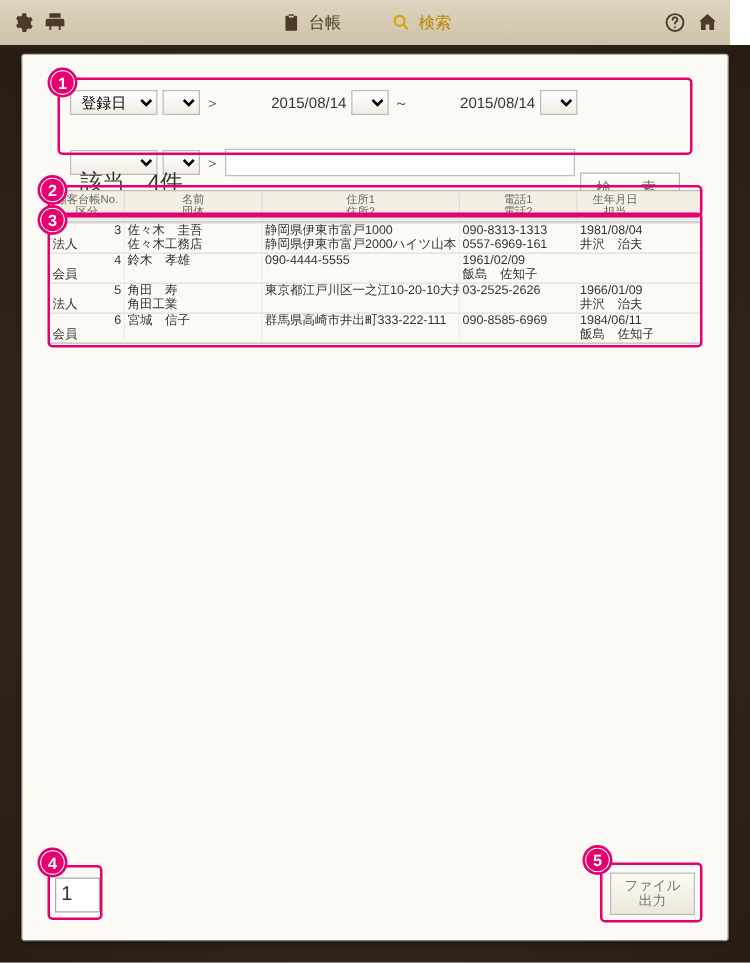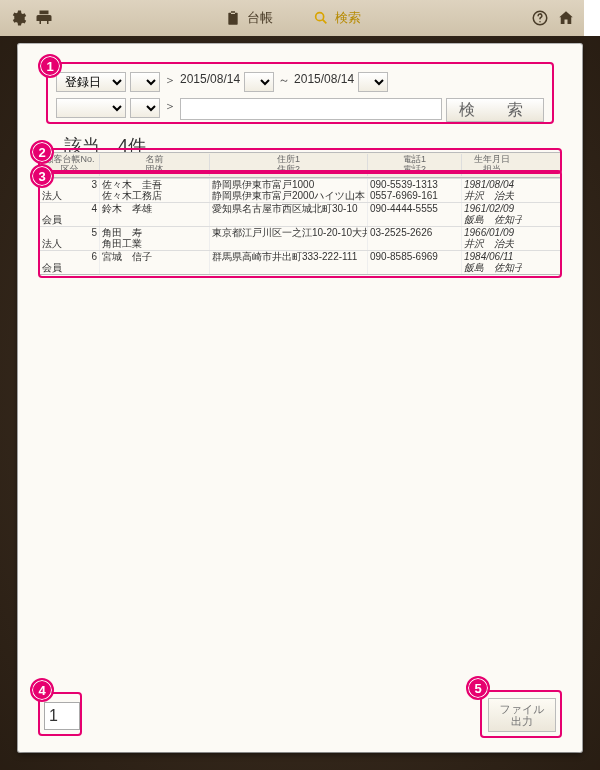--- a/index.html
+++ b/index.html
@@ -16,37 +16,37 @@
     background-image:radial-gradient(rgba(255,255,255,.05),rgba(0,0,0,.3));padding:10px 10px 10px 10px;}
   
   .paper{position:absolute;top:44px;left:18px;right:18px;bottom:18px;background:#fcfaf5;border-radius:2px;
     box-shadow:0 2px 6px rgba(0,0,0,.5),0 0 0 1px #ccc;}
   
   .marker{position:absolute;width:20px;height:20px;border-radius:50%;background:#E6006F;color:#fff;font-weight:bold;
     font-size:13px;display:flex;align-items:center;justify-content:center;z-index:10;border:2px solid #E6006F;box-shadow:0 0 0 1px #fff inset;}
   .outline{position:absolute;border:2px solid #E6006F;border-radius:4px;z-index:5;pointer-events:none;}
   
   .search-area{position:absolute;top:22px;left:30px;right:30px;padding:6px 8px 8px 8px;font-size:12px;color:#555;}
-  .search-row{display:flex;gap:4px;margin-bottom:6px;}
+  .search-row{display:flex;align-items:center;gap:4px;margin-bottom:6px;}
   .sel{border:1px solid #bbb;background:linear-gradient(#fff,#f1ede2);height:20px;font-size:12px;padding:0 4px;min-width:60px;}
   .sel.small{min-width:26px;}
-  .dateish{border:none;background:transparent;font-size:12px;color:#333;}
-  .btn{border:1px solid #bbb;background:linear-gradient(#fff,#ece7da);height:24px;font-size:16px;color:#666;padding:0 12px;cursor:pointer;letter-spacing:.5em;}
+  .dateish{border:none;background:transparent;font-size:12px;color:#333;margin-left:37px;}
+  .btn{border:1px solid #bbb;background:linear-gradient(#fff,#ece7da);height:24px;font-size:12px;color:#666;padding:0 12px;cursor:pointer;letter-spacing:.5em;margin-top:40px;}
   
   .count-line{position:absolute;top:90px;left:46px;font-size:18px;color:#333;}
   
   .tbl{position:absolute;top:108px;left:22px;right:22px;font-size:10px;color:#333;}
   .hdr{display:grid;grid-template-columns:60px 110px 158px 94px 60px;text-align:center;
     background:#f3efe4;border-top:1px solid #bbb;border-bottom:1px solid #bbb;color:#666;font-size:9px;line-height:1.1;padding:1px 0;}
   .hdr div{border-right:1px solid #ddd;padding:1px 0;}
   .hdr div:last-child{border-right:none;}
   .rows{border-bottom:1px solid #bbb;}
   .row{display:grid;grid-template-columns:60px 110px 158px 94px 60px;border-top:1px solid #ddd;line-height:1.15;}
   .row div{border-right:1px solid #eee;padding:0 2px;white-space:nowrap;overflow:hidden;}
-  .row div:last-child{border-right:none;font-style:italic;}
+  .row div:last-child{border-right:none;}
   .col-right{text-align:right;}
   .two-line{display:flex;flex-direction:column;}
   .two-line span{display:block;}
   
   .page-input{position:absolute;left:26px;bottom:22px;width:26px;height:26px;border:1px solid #aaa;font-size:16px;text-align:left;padding:0 4px;color:#333;background:#fff;}
   .export-btn{position:absolute;right:26px;bottom:20px;width:66px;height:32px;border:1px solid #bbb;background:linear-gradient(#fdfbf4,#ece7da);
     font-size:11px;color:#777;line-height:1.1;display:flex;align-items:center;justify-content:center;text-align:center;cursor:pointer;}
 </style>
 </head>
 <body>
@@ -164,39 +164,35 @@
           </div>
         <div class="two-line">
             <span>佐々木　圭吾</span>
             <span>佐々木工務店</span>
           </div>
         <div class="two-line">
             <span>静岡県伊東市富戸1000</span>
             <span>静岡県伊東市富戸2000ハイツ山本</span>
           </div>
         <div class="two-line">
-            <span>090-5539-1313</span>
+            <span>090-8313-1313</span>
             <span>0557-6969-161</span>
           </div>
         <div class="two-line">
             <span>1981/08/04</span>
             <span>井沢　治夫</span>
           </div>
       </div>
       <div class="row">
         <div class="two-line">
             <span style="text-align:right">4</span>
             <span>会員</span>
           </div>
         <div class="two-line">
             <span>鈴木　孝雄</span>
-            <span></span>
-          </div>
-        <div class="two-line">
-            <span>愛知県名古屋市西区城北町30-10</span>
             <span></span>
           </div>
         <div class="two-line">
             <span>090-4444-5555</span>
             <span></span>
           </div>
         <div class="two-line">
             <span>1961/02/09</span>
             <span>飯島　佐知子</span>
           </div>

